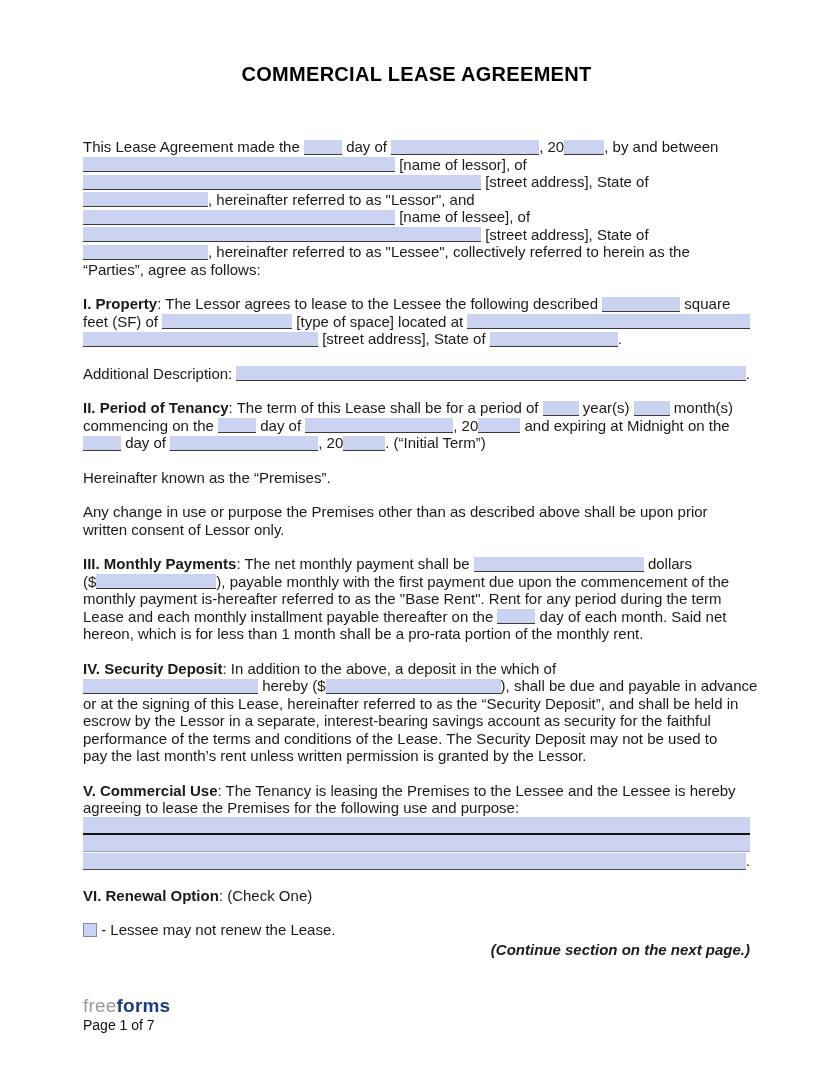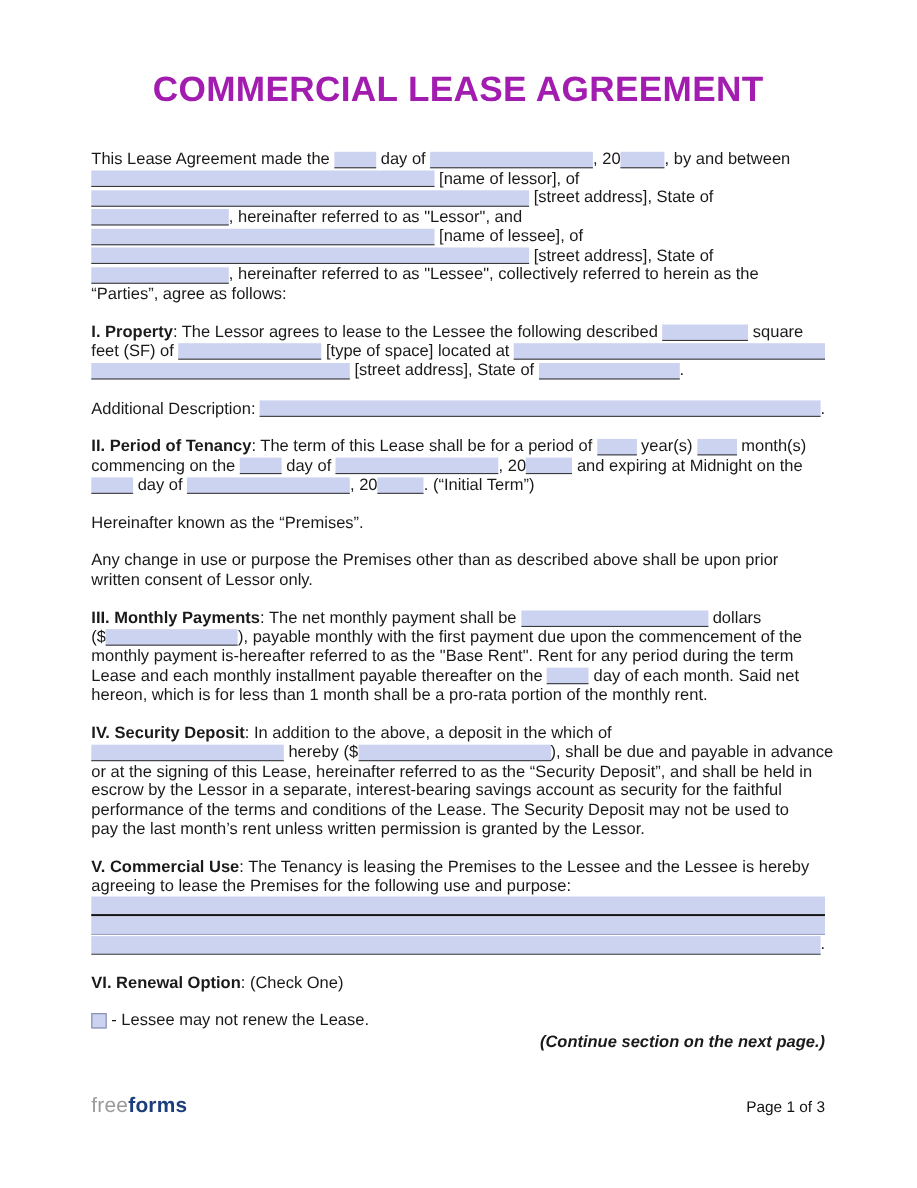--- a/index.html
+++ b/index.html
@@ -9,25 +9,25 @@
     background: #ffffff;
     font-family: "Liberation Sans", "DejaVu Sans", sans-serif;
     font-size: 15px;
     color: #1a1a1a;
     box-sizing: border-box;
     padding: 63px 84px 0 83px;
     overflow: hidden;
   }
   .title {
     text-align: center;
-    font-size: 32px;
+    font-size: 20px;
     font-weight: 700;
-    color: #a21caf;
+    color: #000000;
     letter-spacing: 0.3px;
-    margin: 0 0 36px 0;
+    margin: 0 0 52px 0;
   }
   .block { margin: 0 0 17px 0; }
   .block.tight { margin-bottom: 2px; }
   .block.last { margin-bottom: 0; font-weight: bold; }
   .line {
     display: flex;
     align-items: flex-end;
     line-height: 17.5px;
     min-height: 17.5px;
   }
@@ -54,20 +54,21 @@
     display: inline-block;
     margin: 0 0 2px 0;
     flex: 0 0 auto;
   }
   .footer {
     position: absolute;
     left: 83px; right: 84px; top: 995px;
     display: flex;
     justify-content: space-between;
     align-items: baseline;
+    flex-direction: column;
   }
   .logo { font-size: 19px; letter-spacing: 0.2px; }
   .logo-free { color: var(--logo-free, #9b9b9b); font-weight: 400; }
   .logo-forms { color: var(--logo-forms, #1d3e7d); font-weight: 700; }
   .pagenum { font-size: 14px; color: #111; }
 </style>
 </head>
 <body>
 
 <div class="page">
@@ -258,15 +259,15 @@
         </div>
       </div>
       <div class="block last">
         <div class="line right">
           <span class="txt italic">(Continue section on the next page.)</span>
         </div>
       </div>
     </div>
   <div class="footer">
     <div class="logo"><span class="logo-free">free</span><span class="logo-forms">forms</span></div>
-    <div class="pagenum">Page 1 of 3</div>
+    <div class="pagenum">Page 1 of 7</div>
   </div>
 </div>
 
 </body></html>

